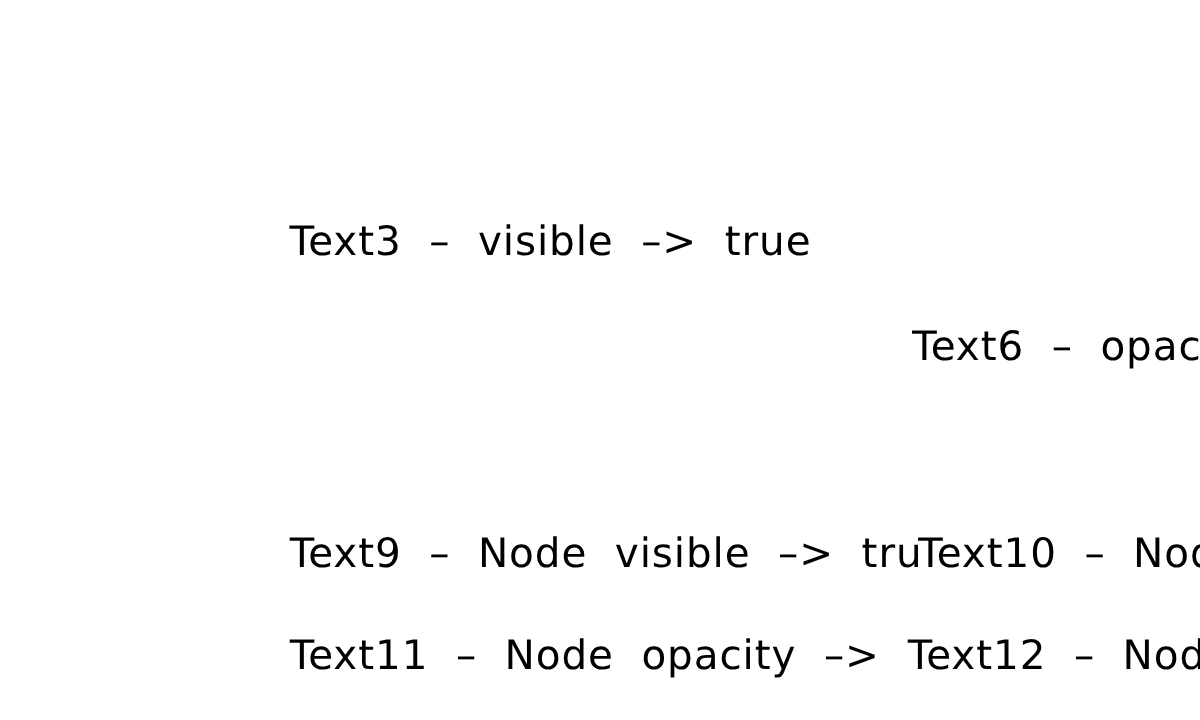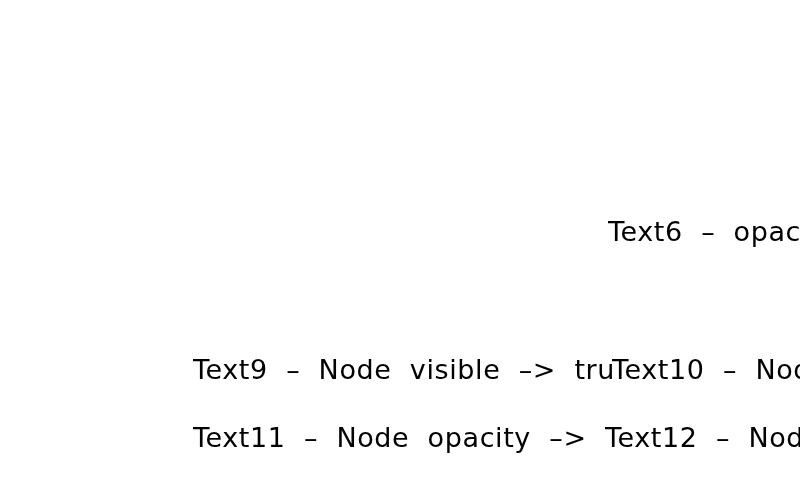--- a/index.html
+++ b/index.html
@@ -35,20 +35,21 @@
   .clip-window > .text-label {
     position: static;
     display: block;
   }
 </style>
 </head>
 <body>
 
 <div id="canvas" style="width: 800px; height: 480px; background: rgb(255, 255, 255);">
 
+  <div class="text-label" style="left:193px; top:148px;">Text3  –  visible  –&gt;  true</div>
 
   <div class="clip-window" style="left:608px; top:218px; width:192px;">
     <div class="text-label">Text6  –  opacity</div>
   </div>
 
   <div class="clip-window" style="left:193px; top:356px; width:419px;">
     <div class="text-label">Text9  –  Node  visible  –&gt;  true</div>
   </div>
 
   <div class="clip-window" style="left:612px; top:356px; width:188px;">

